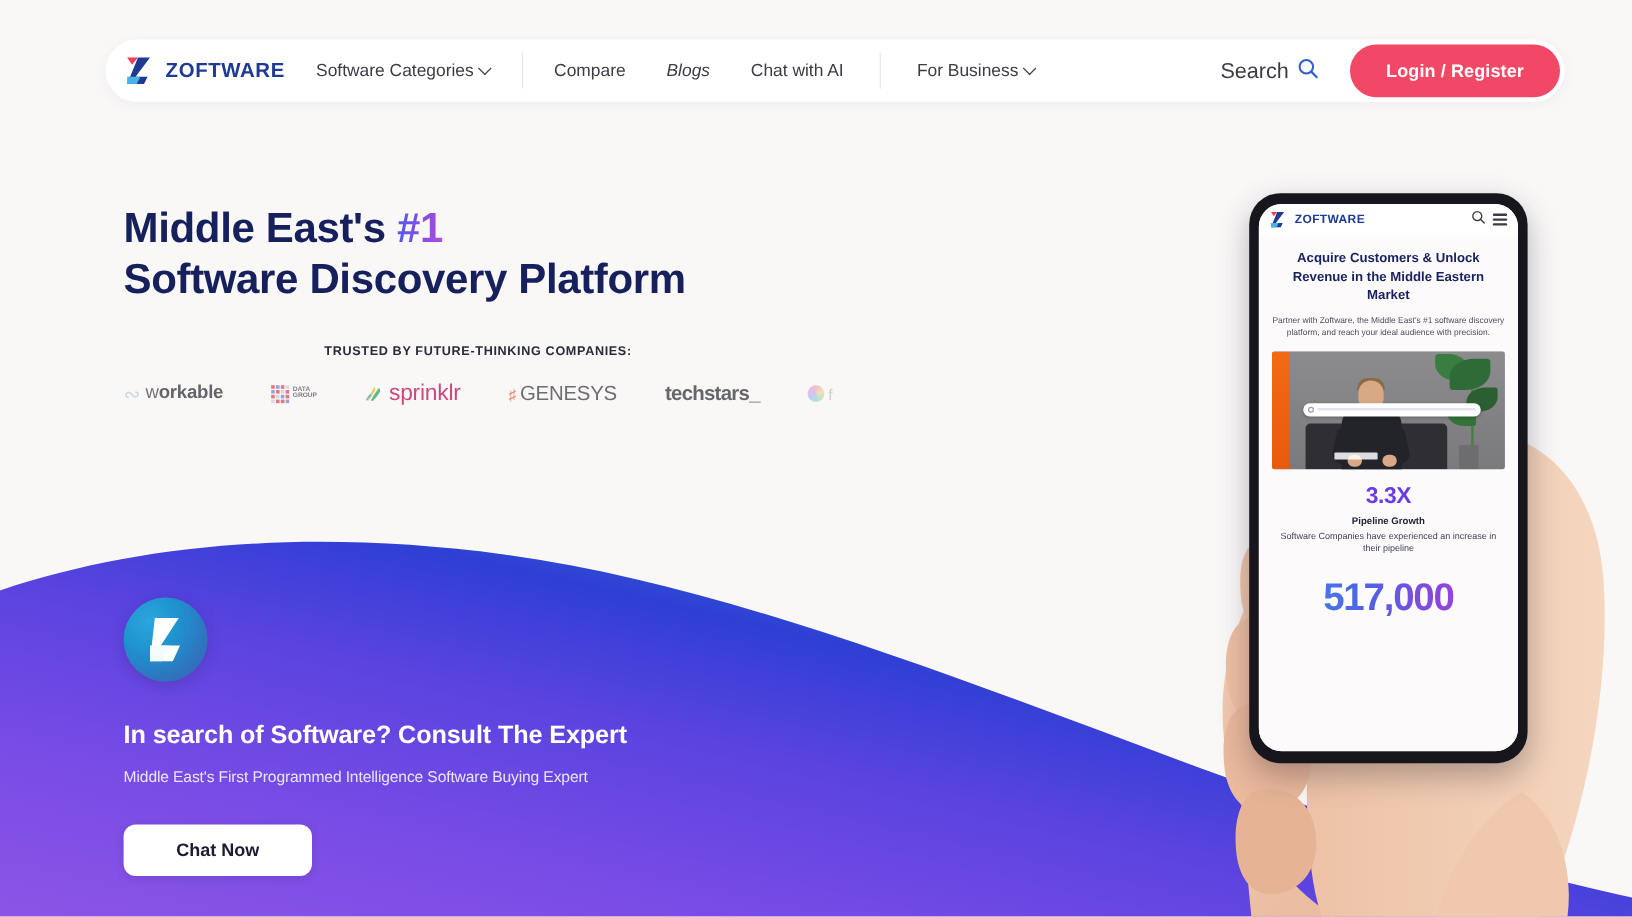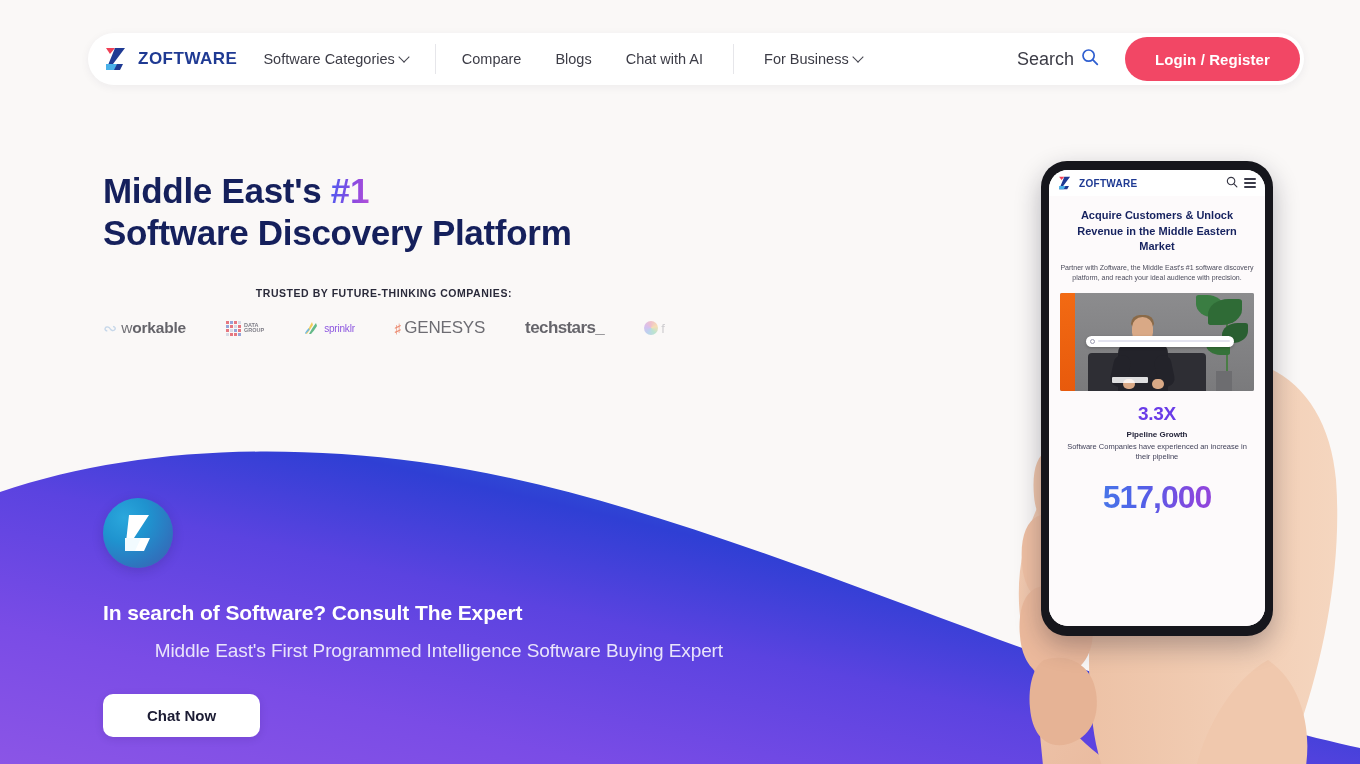--- a/index.html
+++ b/index.html
@@ -77,21 +77,21 @@
 
   .lg-data { display:flex; align-items:center; gap:3px; }
   .lg-data .bars { display:grid; grid-template-columns:repeat(4,3px); grid-template-rows:repeat(4,3px); gap:1px; }
   .lg-data .bars i { display:block; width:3px; height:3px; background:#e0545f; }
   .lg-data .bars i.b2 { background:#7b8fd0; }
   .lg-data .bars i.b3 { background:#cdd2e0; }
   .lg-data .dtxt { font-size:5.5px; line-height:5.5px; color:#5a5a66; font-weight:bold; }
 
   .lg-sprinklr { display:flex; align-items:center; gap:4px; }
   .lg-sprinklr .leaf { width:16px; height:16px; position:relative; }
-  .lg-sprinklr .stxt { font-size:10px; color:#6d28d9; letter-spacing:-.2px; }
+  .lg-sprinklr .stxt { font-size:19px; color:#be185d; letter-spacing:-.2px; }
 
   .lg-genesys { display:flex; align-items:center; gap:3px; }
   .lg-genesys .gmark { font-size:13px; color:#e86c4a; font-weight:bold; line-height:1; }
   .lg-genesys .gtxt { font-size:17px; color:#46464e; letter-spacing:-.2px;text-align:right; }
 
   .lg-techstars { font-size:17px; font-weight:bold; color:#3d3d45; letter-spacing:-.6px; }
 
   .lg-fade { display:flex; align-items:center; gap:3px; opacity:.35; }
   .lg-fade .circ {
     width:14px; height:14px; border-radius:50%;
@@ -104,21 +104,21 @@
   .consult-badge {
     width:70px; height:70px; border-radius:50%;
     background:radial-gradient(circle at 30% 28%, #2aa7dc 0%, #1f93cf 35%, #2f73bd 72%, #3f5fb0 100%);
     position:relative; box-shadow:0 3px 12px rgba(20,20,60,.18);
   }
   .consult h2 {
     margin-top:33px; font-size:21px; font-weight:bold; color:#ffffff;
     letter-spacing:-.1px;
   }
   .consult p {
-    margin-top:15px; font-size:19px; color:#e9e4fb; letter-spacing:-.1px;text-align:right;
+    margin-top:15px; font-size:13px; color:#e9e4fb; letter-spacing:-.1px;
   }
   .chat-btn {
     margin-top:32px; background:#ffffff; color:#1b1b33;
     font-size:15px; font-weight:bold; border:none; border-radius:10px;
     width:157px; height:43px; cursor:pointer;
     font-family:"Liberation Sans", sans-serif;
     box-shadow:0 2px 8px rgba(30,10,70,.12);
   }
 
   
@@ -233,21 +233,21 @@
       <span>Software Categories</span>
       <span class="chev"></span>
     </div>
 
     <span class="divider"></span>
 
     <div class="nav-link">
       <span>Compare</span>
     </div>
 
-    <div class="nav-link nav-gap-1" style="margin-left:34px;">
+    <div class="nav-link nav-gap-1" style="margin-left:34px;font-style:italic;">
       <span>Blogs</span>
     </div>
 
     <div class="nav-link" style="margin-left:34px;">
       <span>Chat with AI</span>
     </div>
 
     <span class="divider2"></span>
 
     <div class="nav-link">

